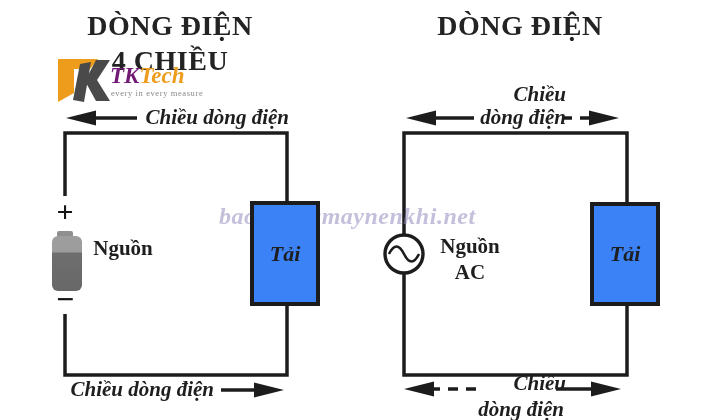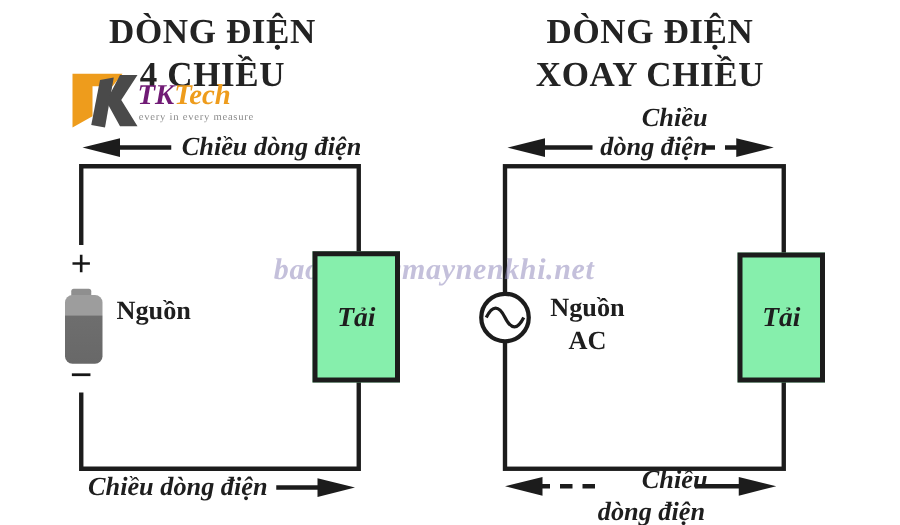--- a/index.html
+++ b/index.html
@@ -20,21 +20,21 @@
   }
   .arrow-label{
     font-style:italic;font-weight:700;font-size:21px;line-height:24px;
     text-align:right;white-space:nowrap;color:#1e1e1e;
   }
   .src-label{
     font-weight:700;font-size:21px;line-height:26px;
     text-align:center;white-space:nowrap;color:#1e1e1e;
   }
   .load-box{
-    position:absolute;box-sizing:border-box;background:#86efac;
+    position:absolute;box-sizing:border-box;background:#3b82f6;
     border:4px solid #1c1c1c;display:flex;align-items:center;justify-content:center;
     font-style:italic;font-weight:700;font-size:22px;color:#1e1e1e;
   }
   .sign{font-weight:700;text-align:center;color:#161616;}
   .battery{
     position:absolute;left:52px;top:236px;width:30px;height:55px;border-radius:6px;
     background:linear-gradient(180deg,#9d9d9d 0%,#9d9d9d 29%,#6e6e6e 31%,#686868 100%);
   }
   .battery-nub{
     position:absolute;left:57px;top:231px;width:16px;height:7px;
@@ -85,21 +85,20 @@
       <polygon fill="#4a4a4a" points="96,60 110,60 97,80 110,101 96,101 85,81"></polygon>
     </g>
   </svg>
 
   <div class="abs title" style="left:60px;top:8px;width:220px;">
     <div>DÒNG ĐIỆN</div>
     <div>4 CHIỀU</div>
   </div>
   <div class="abs title" style="left:405px;top:8px;width:230px;">
     <div>DÒNG ĐIỆN</div>
-    <div>XOAY CHIỀU</div>
   </div>
 
   <div class="abs logo-text">
     <span class="logo-tk">TK</span><span class="logo-tech">Tech</span>
   </div>
   <div class="abs logo-tagline">every in every measure</div>
 
   <div class="abs watermark">baoduongmaynenkhi.net</div>
 
   <div class="abs arrow-label" style="left:137px;top:105px;width:152px;">Chiều dòng điện</div>

